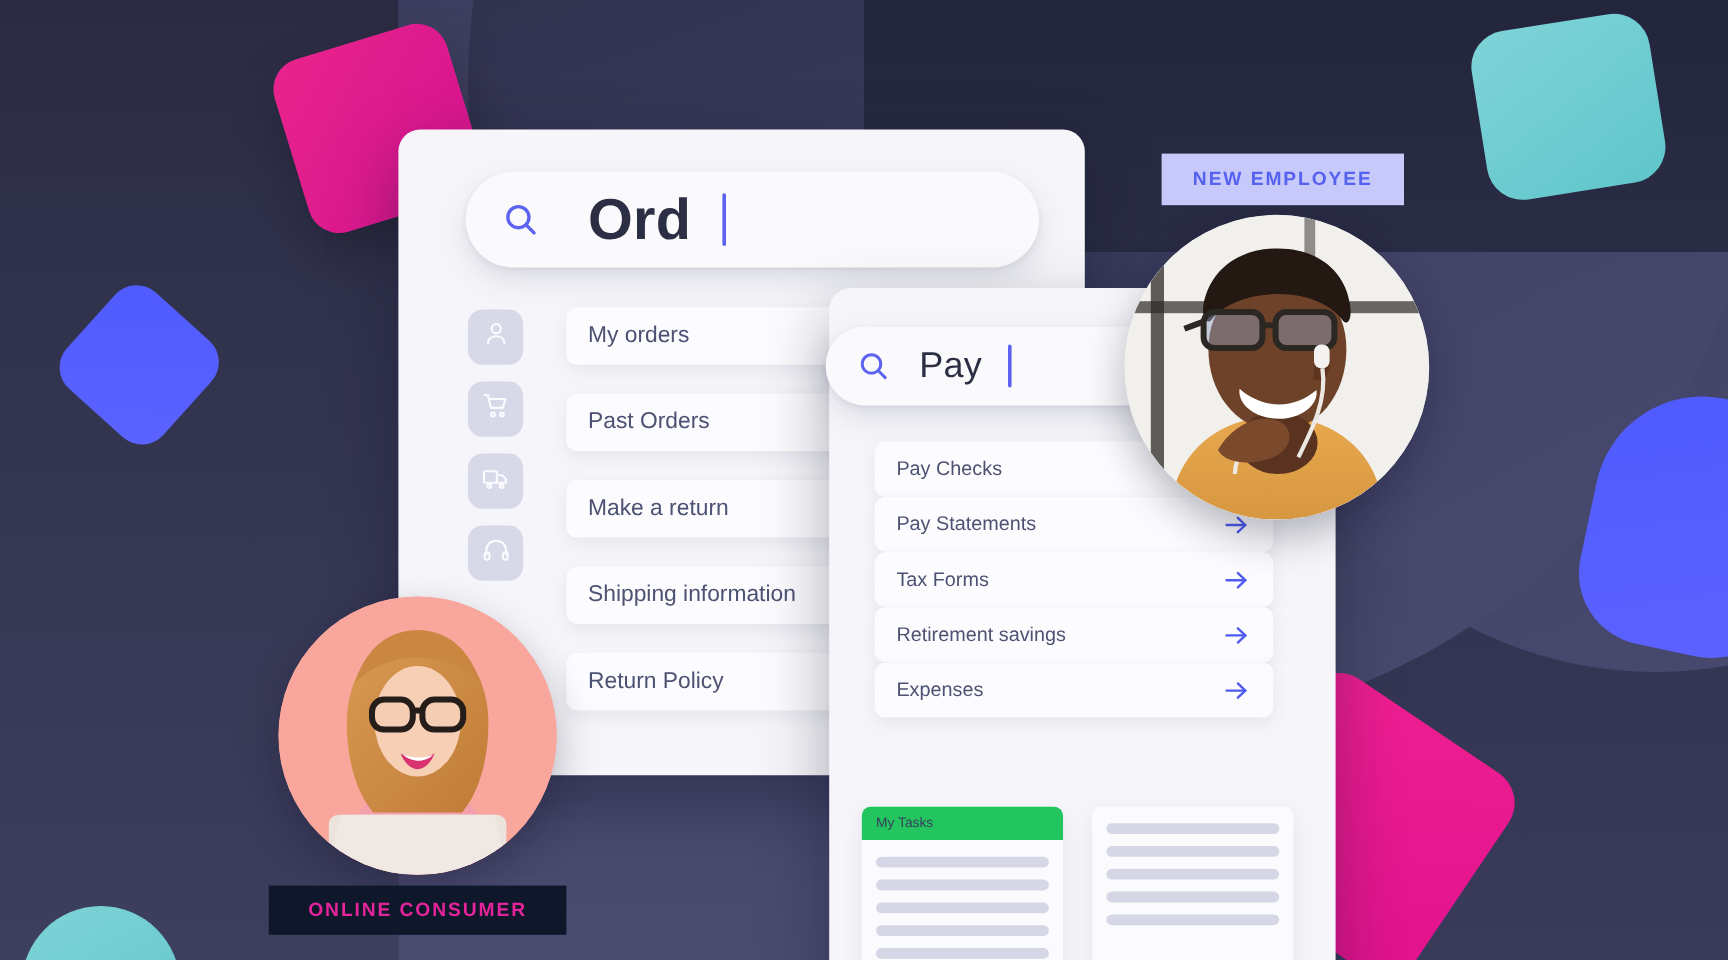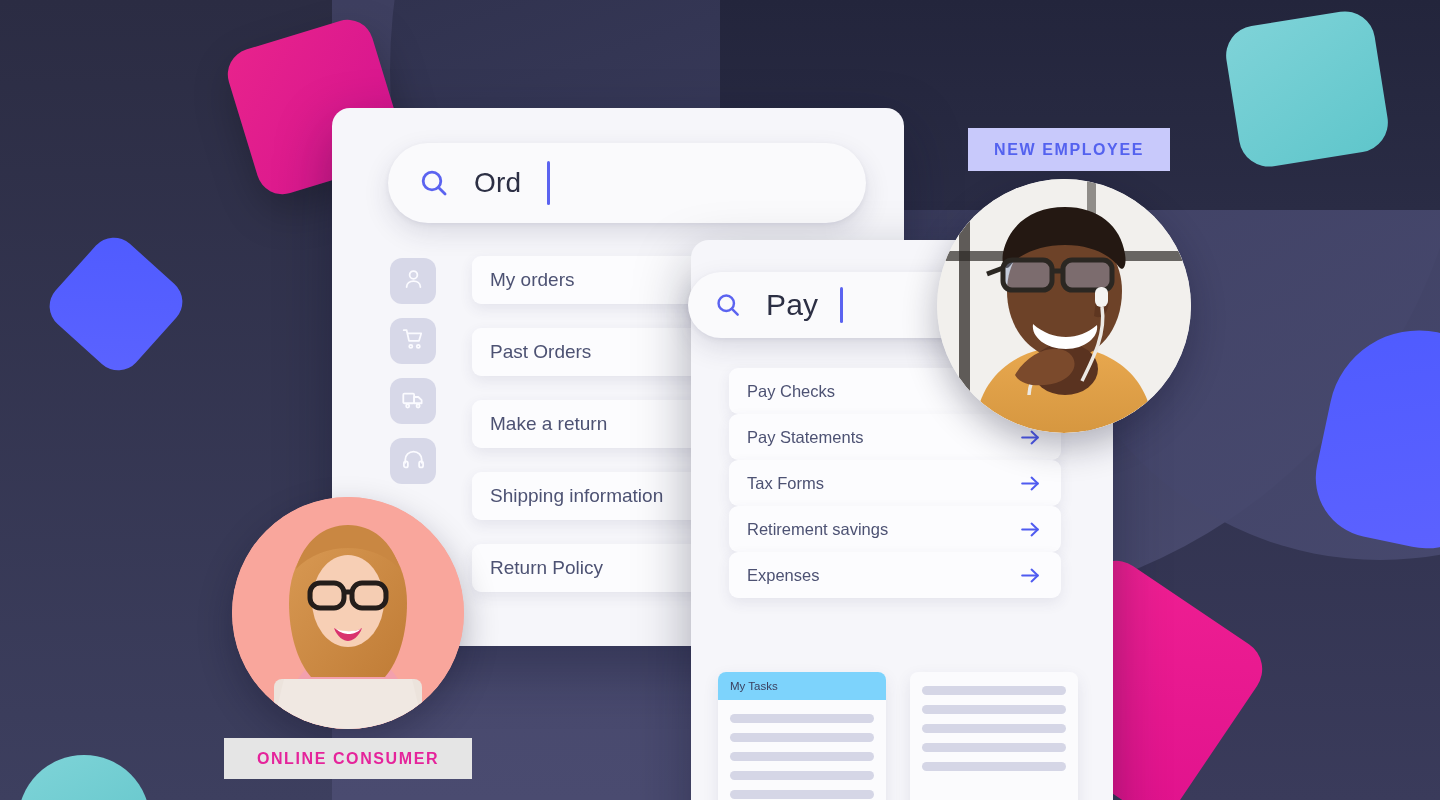--- a/index.html
+++ b/index.html
@@ -86,21 +86,21 @@
     display:flex; align-items:center;
     box-shadow:0 10px 26px rgba(40,42,80,.13), 0 2px 5px rgba(40,42,80,.07);
   }
   .sb-1{ left:388px; top:143px; width:478px; height:80px; padding:0 30px; }
   .sb-2{ left:688px; top:272px; width:340px; height:66px; padding:0 26px; }
 
   .sb-icon{ flex:0 0 auto; display:flex; align-items:center; justify-content:center; }
   .sb-text{
     color:#2c2f44; letter-spacing:.2px; white-space:nowrap;
   }
-  .sb-1 .sb-text{ font-size:28px; margin-left:24px; }
+  .sb-1 .sb-text{ font-size:48px; margin-left:40px;font-weight:bold; }
   .sb-2 .sb-text{ font-size:30px; margin-left:24px; }
   .caret{ width:3px; background:#5b63f0; border-radius:2px; }
   .sb-1 .caret{ height:44px; margin-left:26px; }
   .sb-2 .caret{ height:36px; margin-left:22px; }
 
   
   .rail{ position:absolute; left:390px; top:258px; display:flex; flex-direction:column; gap:14px; }
   .rail-btn{
     width:46px; height:46px; border-radius:12px;
     background:#d7d8e8; display:flex; align-items:center; justify-content:center;
@@ -125,21 +125,21 @@
   }
   .row2 .arrow{ flex:0 0 auto; display:flex; align-items:center; }
 
   
   .mini-wrap{ position:absolute; left:718px; top:672px; display:flex; gap:24px; }
   .mini{
     width:168px; height:180px; border-radius:8px; overflow:hidden;
     background:#fbfbfd; box-shadow:0 6px 16px rgba(55,58,100,.10);
   }
   .mini-head{
-    height:28px; background:#7dd3fc; display:flex; align-items:center;
+    height:28px; background:#22c55e; display:flex; align-items:center;
     padding:0 12px; font-size:11.5px; color:#3b3f5e;
   }
   .mini-body{ padding:14px 12px 0 12px; display:flex; flex-direction:column; gap:10px; }
   .skel{ height:9px; border-radius:5px; background:#d5d6e6; }
 
   
   .avatar{ position:absolute; border-radius:50%; overflow:hidden; box-shadow:0 14px 34px rgba(15,16,40,.3); }
   .av-employee{ left:937px; top:179px; width:254px; height:254px; background:#f0efee; }
   .av-consumer{ left:232px; top:497px; width:232px; height:232px; background:#f9a69c; }
 
@@ -148,21 +148,21 @@
     position:absolute; border-radius:0;
     display:flex; align-items:center; justify-content:center;
     font-weight:bold; letter-spacing:1.6px;
   }
   .badge-employee{
     left:968px; top:128px; width:202px; height:43px;
     background:#c8c9fb; color:#5462ef; font-size:16px;
   }
   .badge-consumer{
     left:224px; top:738px; width:248px; height:41px;
-    background:#e5e5e5; color:#e5249b; font-size:16px;
+    background:#0f172a; color:#e5249b; font-size:16px;
   }
 </style>
 </head>
 <body>
 
 <div class="stage">
 
   <div class="bg-band band-left"></div>
   <div class="bg-band band-mid"></div>
   <div class="bg-band band-right"></div>

